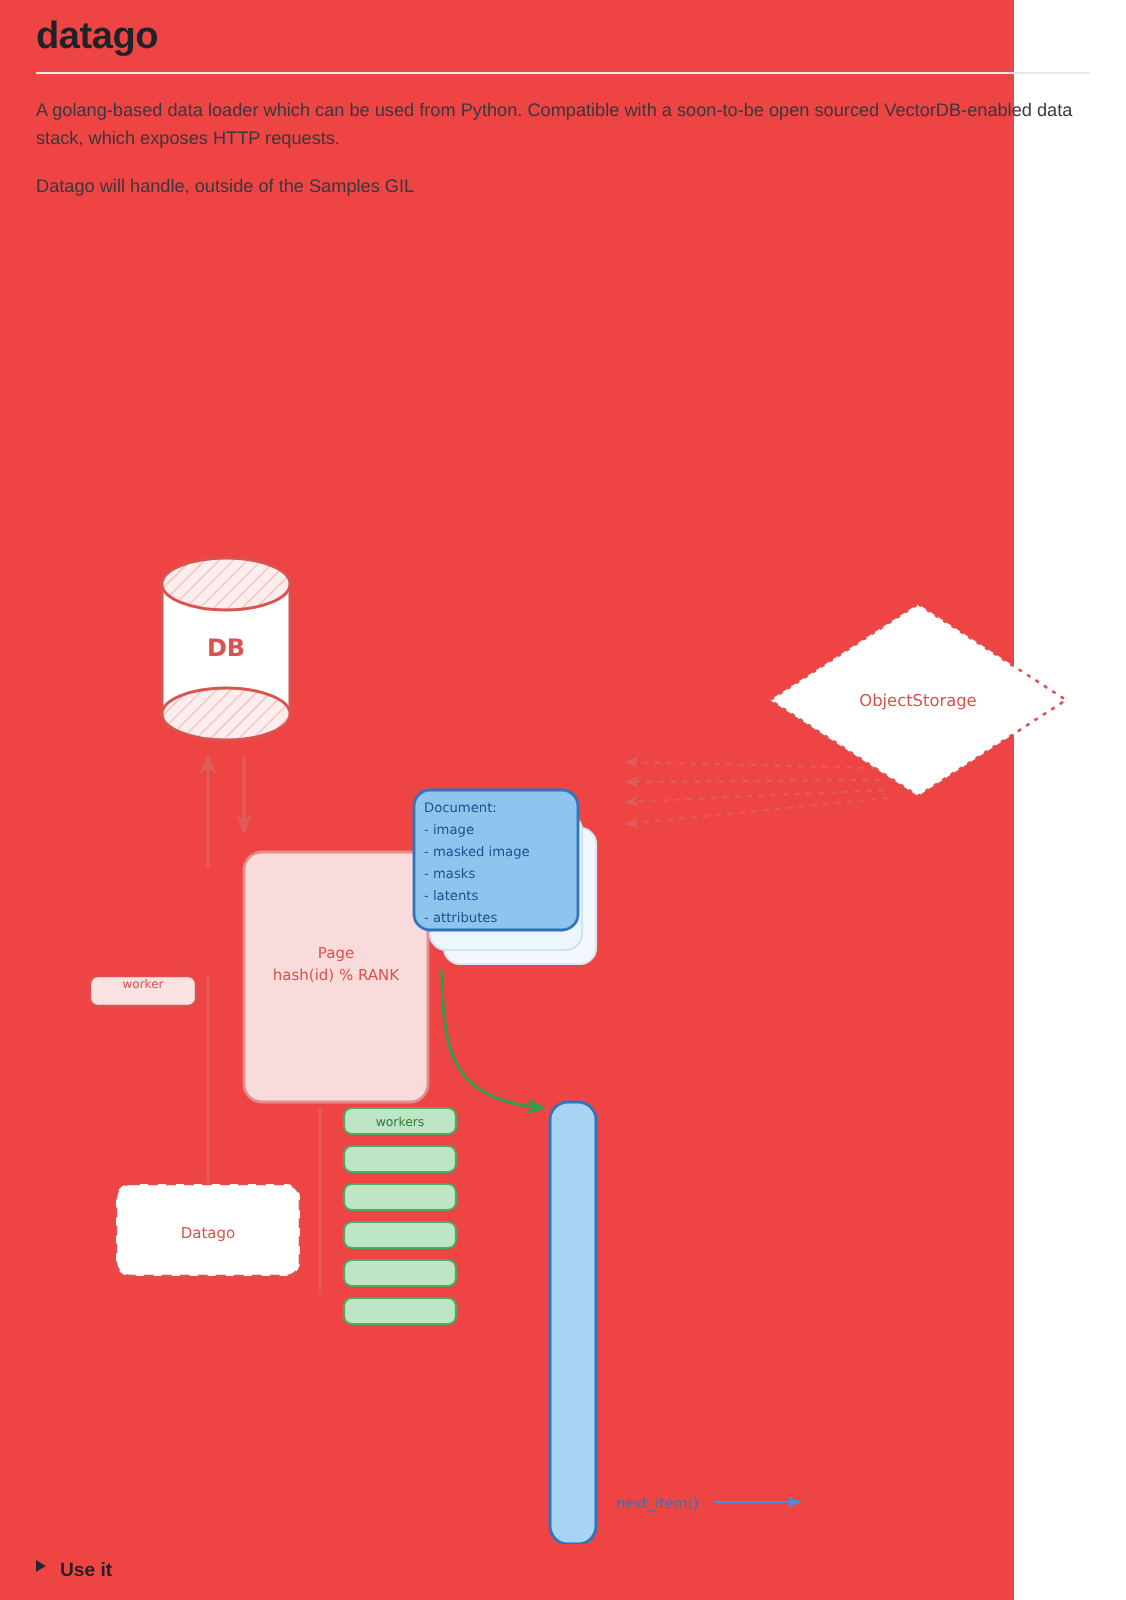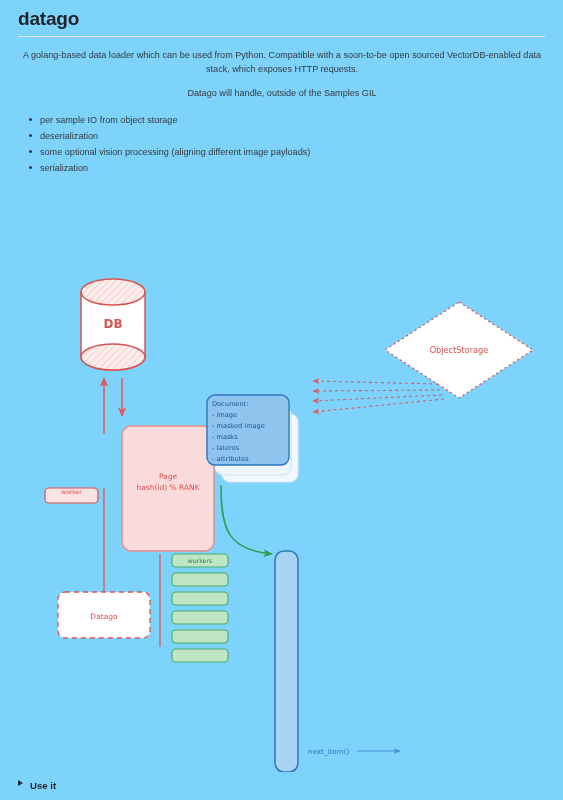--- a/index.html
+++ b/index.html
@@ -6,22 +6,22 @@
   * { box-sizing: border-box; }
   html, body {
     margin: 0; padding: 0;
     width: 563px; height: 800px;
     background: #ffffff;
     font-family: "Liberation Sans", sans-serif;
     overflow: hidden;
   }
   .page {
     position: relative;
-    width: 563px; height: 800px;
-    background: #7dd3fc;
+    width: 507px; height: 800px;
+    background: #ef4444;
   }
 
   
   .readme {
     position: absolute;
     left: 18px; top: 0px;
     width: 530px;
   }
   .title {
     font-size: 19px;
@@ -35,21 +35,20 @@
     background: #e6e8ea;
     margin: 0 0 12px 0;
     width: 527px;
   }
   .para {
     font-size: 9.1px;
     line-height: 13.6px;
     color: #36393d;
     margin: 0 0 11px 0;
     max-width: 528px;
-    text-align: center;
   }
   ul.bullets {
     margin: 0 0 11px 0;
     padding-left: 22px;
     list-style: none;
   }
   ul.bullets li {
     font-size: 9.1px;
     line-height: 16px;
     color: #36393d;
@@ -96,26 +95,20 @@
 
 <div class="page">
 
   <div class="readme">
     <div class="title">datago</div>
     <div class="rule"></div>
 
     <p class="para">A golang-based data loader which can be used from Python. Compatible with a soon-to-be open sourced VectorDB-enabled data stack, which exposes HTTP requests.</p>
     <p class="para">Datago will handle, outside of the Samples GIL</p>
 
-    <ul class="bullets">
-      <li>per sample IO from object storage</li>
-      <li>deserialization</li>
-      <li>some optional vision processing (aligning different image payloads)</li>
-      <li>serialization</li>
-    </ul>
 
   </div>
 
   <div class="diagram">
     <svg width="563" height="510" viewBox="0 0 563 510" xmlns="http://www.w3.org/2000/svg">
       <defs>
         <pattern id="hatch" width="5" height="5" patternTransform="rotate(45)" patternUnits="userSpaceOnUse">
           <rect width="5" height="5" fill="#fdeeee"></rect>
           <line x1="0" y1="0" x2="0" y2="5" stroke="#f0b6b6" stroke-width="1.1"></line>
         </pattern>

